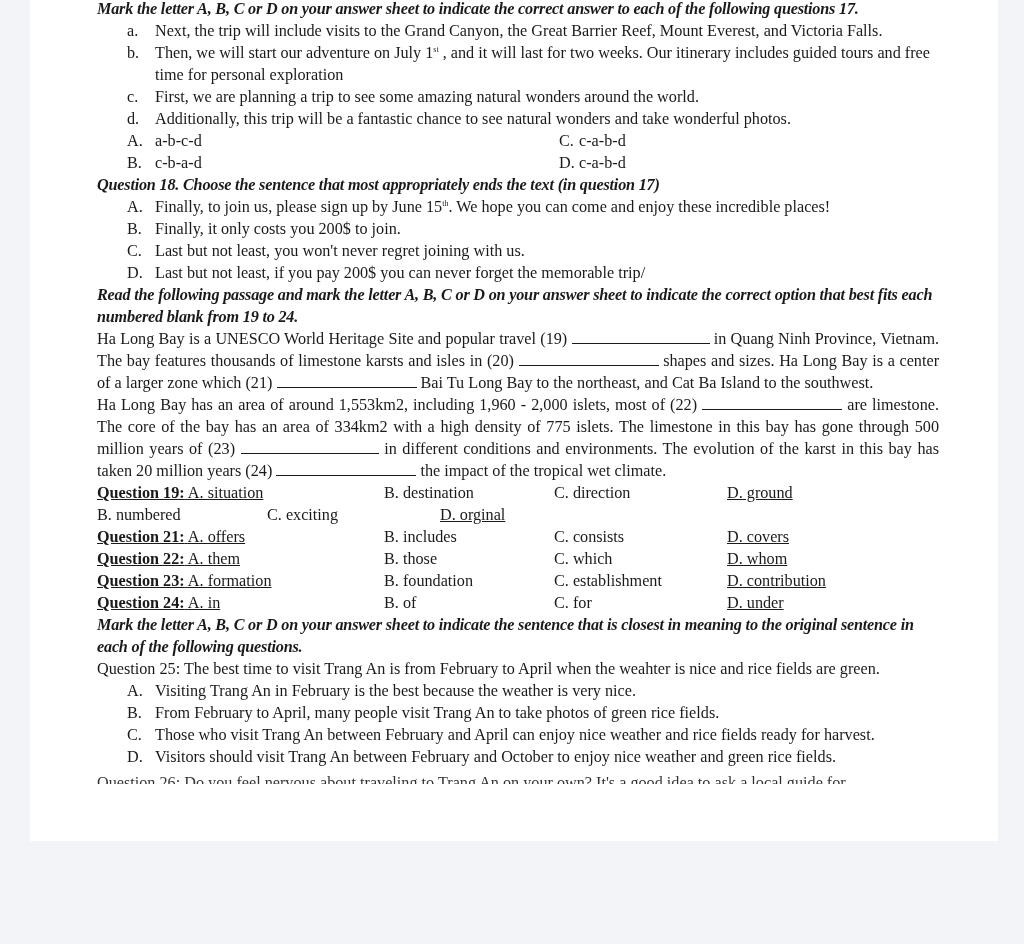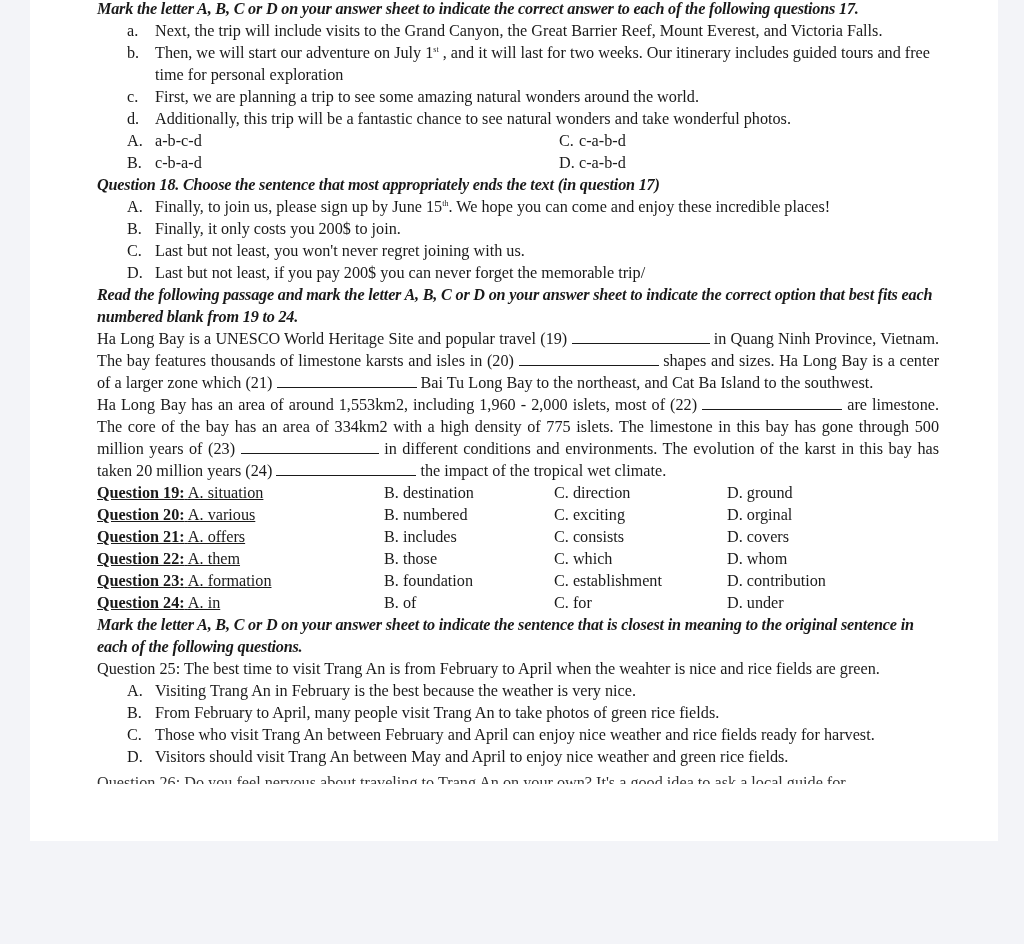--- a/index.html
+++ b/index.html
@@ -25,21 +25,21 @@
   .two-col .col { display: flex; }
   .two-col .col .lbl { width: 28px; }
   .two-col .col.left { width: 432px; }
   .two-col .col.right .lbl { width: 20px; }
   .para { text-align: justify; }
   .blank { display: inline-block; border-bottom: 1.3px solid #1a1a1a; height: 14px; vertical-align: baseline; }
   .q-row { display: flex; }
   .q-row .c0 { width: 287px; text-decoration: underline; }
   .q-row .c1 { width: 170px; }
   .q-row .c2 { width: 173px; }
-  .q-row .c3 { flex: 1; }
+  .q-row .c3 { flex: 1; text-decoration: underline; }
   .qname { font-weight: bold; }
   .bold { font-weight: normal; }
   sup { font-size: 8px; line-height: 0; vertical-align: 6px; }
   .partial { height: 12px; overflow: hidden; margin-top: 4px; opacity: 0.9; }
 </style>
 </head>
 <body>
 
 <div class="page">
   <div class="content">
@@ -123,21 +123,20 @@
       <span>the impact of the tropical wet climate.</span>
     </div>
 
     <div class="q-row">
       <div class="c0"><span class="qname">Question 19:</span> <span>A. situation</span></div>
       <div class="c1">B. destination</div>
       <div class="c2">C. direction</div>
       <div class="c3">D. ground</div>
     </div>
     <div class="q-row">
-      <div class="c0"><span class="qname">Question 20:</span> <span>A. various</span></div>
       <div class="c1">B. numbered</div>
       <div class="c2">C. exciting</div>
       <div class="c3">D. orginal</div>
     </div>
     <div class="q-row">
       <div class="c0"><span class="qname">Question 21:</span> <span>A. offers</span></div>
       <div class="c1">B. includes</div>
       <div class="c2">C. consists</div>
       <div class="c3">D. covers</div>
     </div>
@@ -170,18 +169,18 @@
     <div class="item">
       <span class="lbl">B.</span>
       <span class="txt">From February to April, many people visit Trang An to take photos of green rice fields.</span>
     </div>
     <div class="item">
       <span class="lbl">C.</span>
       <span class="txt">Those who visit Trang An between February and April can enjoy nice weather and rice fields ready for harvest.</span>
     </div>
     <div class="item para">
       <span class="lbl">D.</span>
-      <span class="txt" style="text-align:justify">Visitors should visit Trang An between May and April to enjoy nice weather and green rice fields.</span>
+      <span class="txt" style="text-align:justify">Visitors should visit Trang An between February and October to enjoy nice weather and green rice fields.</span>
     </div>
 
     <div class="partial bold">Question 26: Do you feel nervous about traveling to Trang An on your own? It's a good idea to ask a local guide for</div>
   </div>
 </div>
 
 </body></html>

